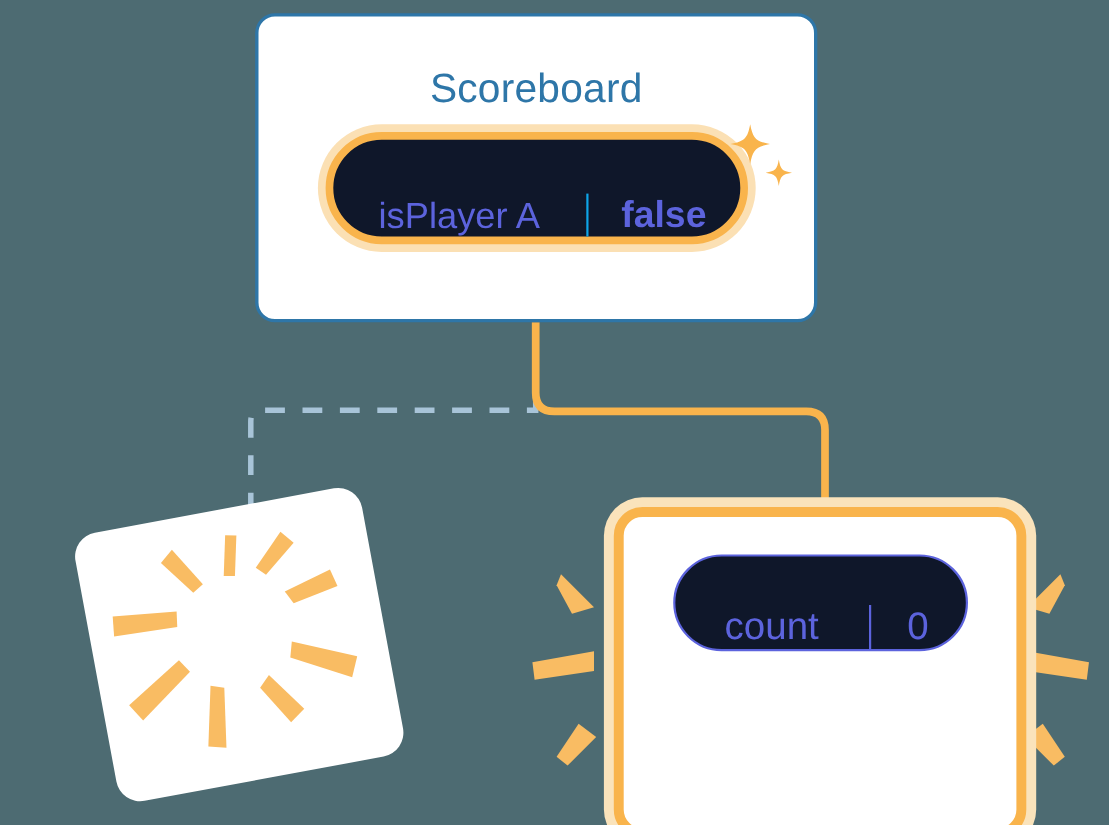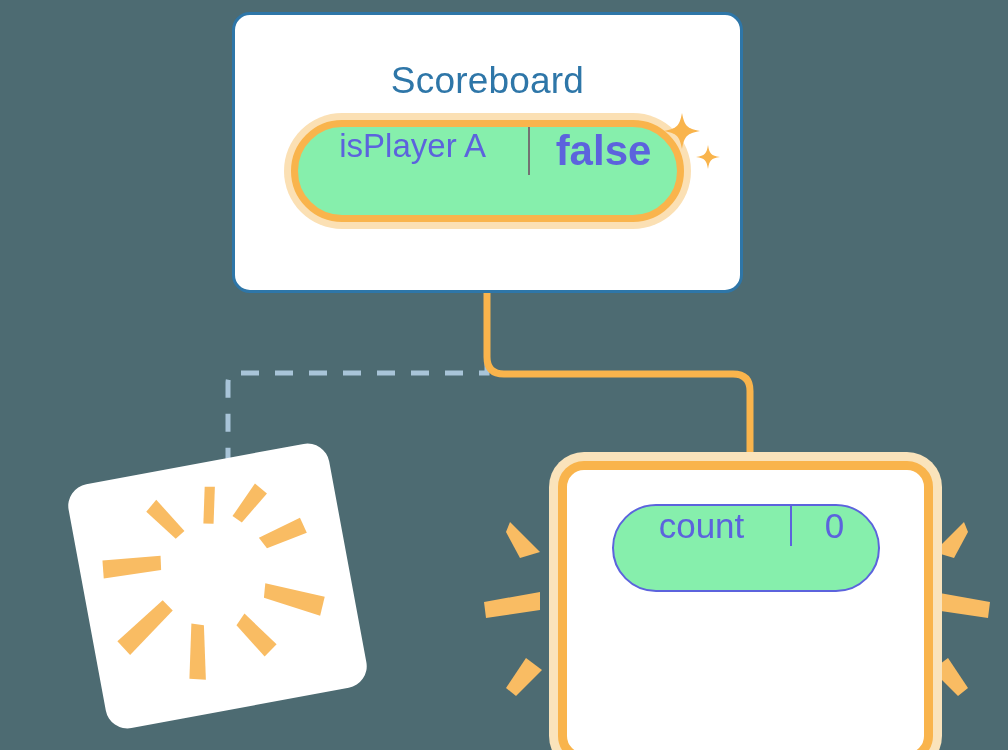--- a/index.html
+++ b/index.html
@@ -94,22 +94,22 @@
     line-height: 1;
   }
 
   
   .pill-wrap {
     display: flex;
     justify-content: center;
   }
   .pill {
     display: flex;
-    align-items: flex-start;
-    background: #86efac;
+    align-items: flex-end;
+    background: #0f172a;
     box-sizing: border-box;
   }
   .pill-key, .pill-val {
     display: flex;
     align-items: center;
     justify-content: center;
     color: #5c63dd;
     box-sizing: border-box;
     white-space: nowrap;
   }
@@ -121,25 +121,25 @@
     box-shadow: 0 0 0 7px #fbe0b4;
     height: 102px;
     margin-top: 21px;
   }
   .pill-hot .pill-key {
     font-size: 33px;
     padding: 0 30px;
     min-width: 230px;
   }
   .pill-hot .pill-val {
-    font-size: 42px;
+    font-size: 34px;
     font-weight: bold;
     padding: 0 26px;
     min-width: 140px;
-    border-left: 2px solid #737373;
+    border-left: 2px solid #0ea5e9;
   }
 
   
   .pill-cool {
     border: 2px solid #5c63dd;
     border-radius: 999px;
     height: 88px;
     margin-top: 34px;
   }
   .pill-cool .pill-key {

